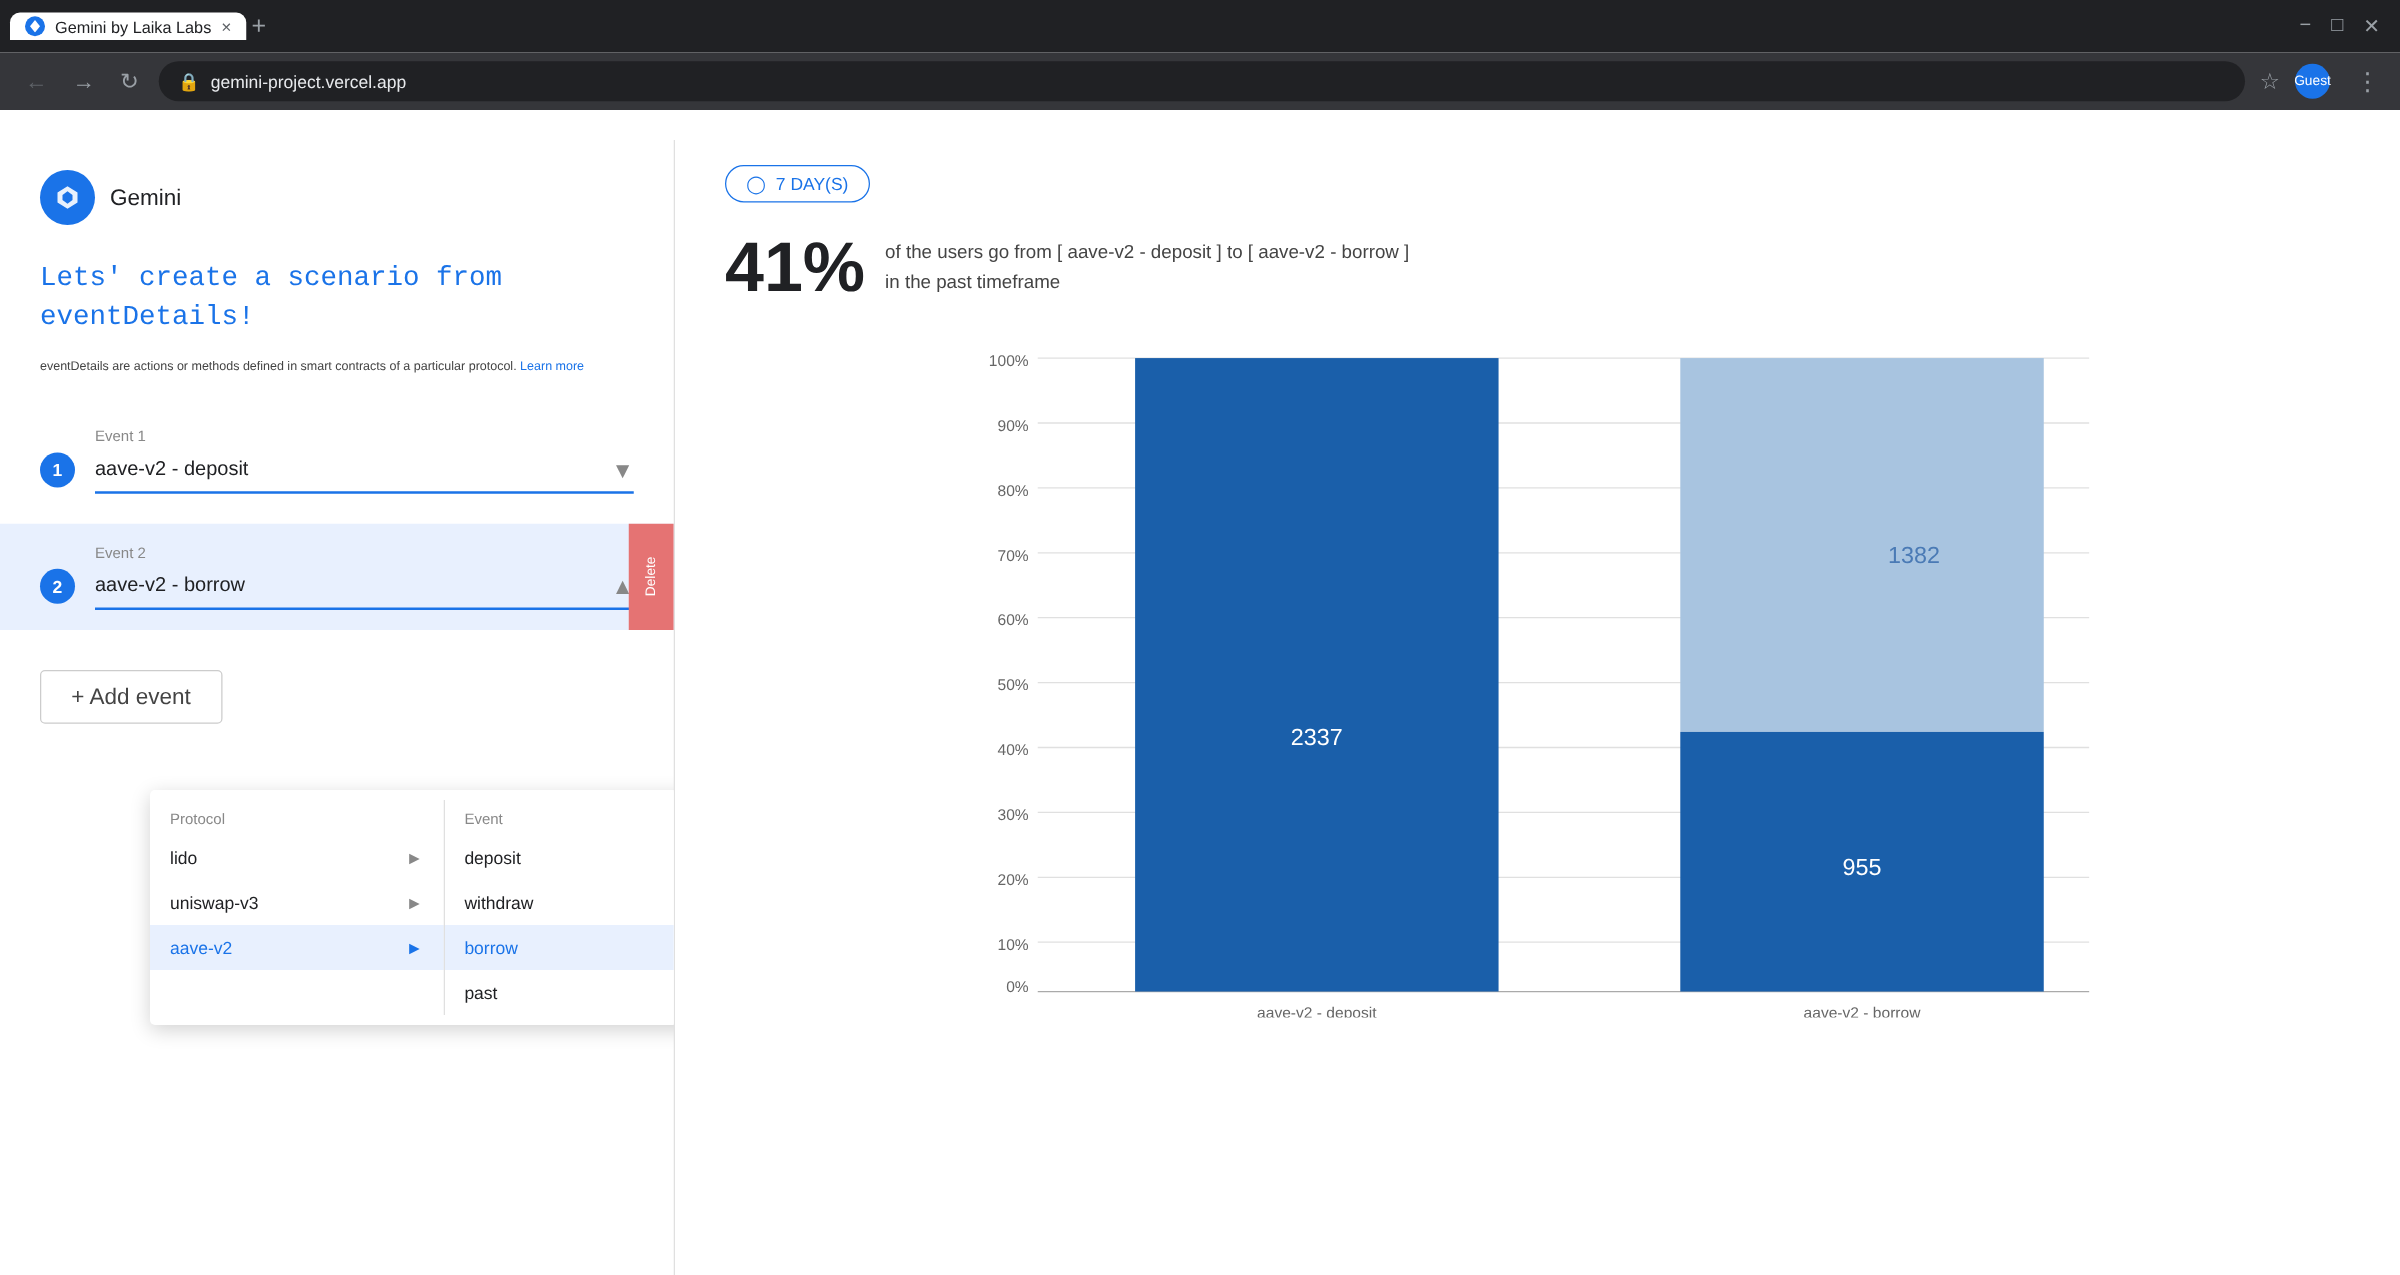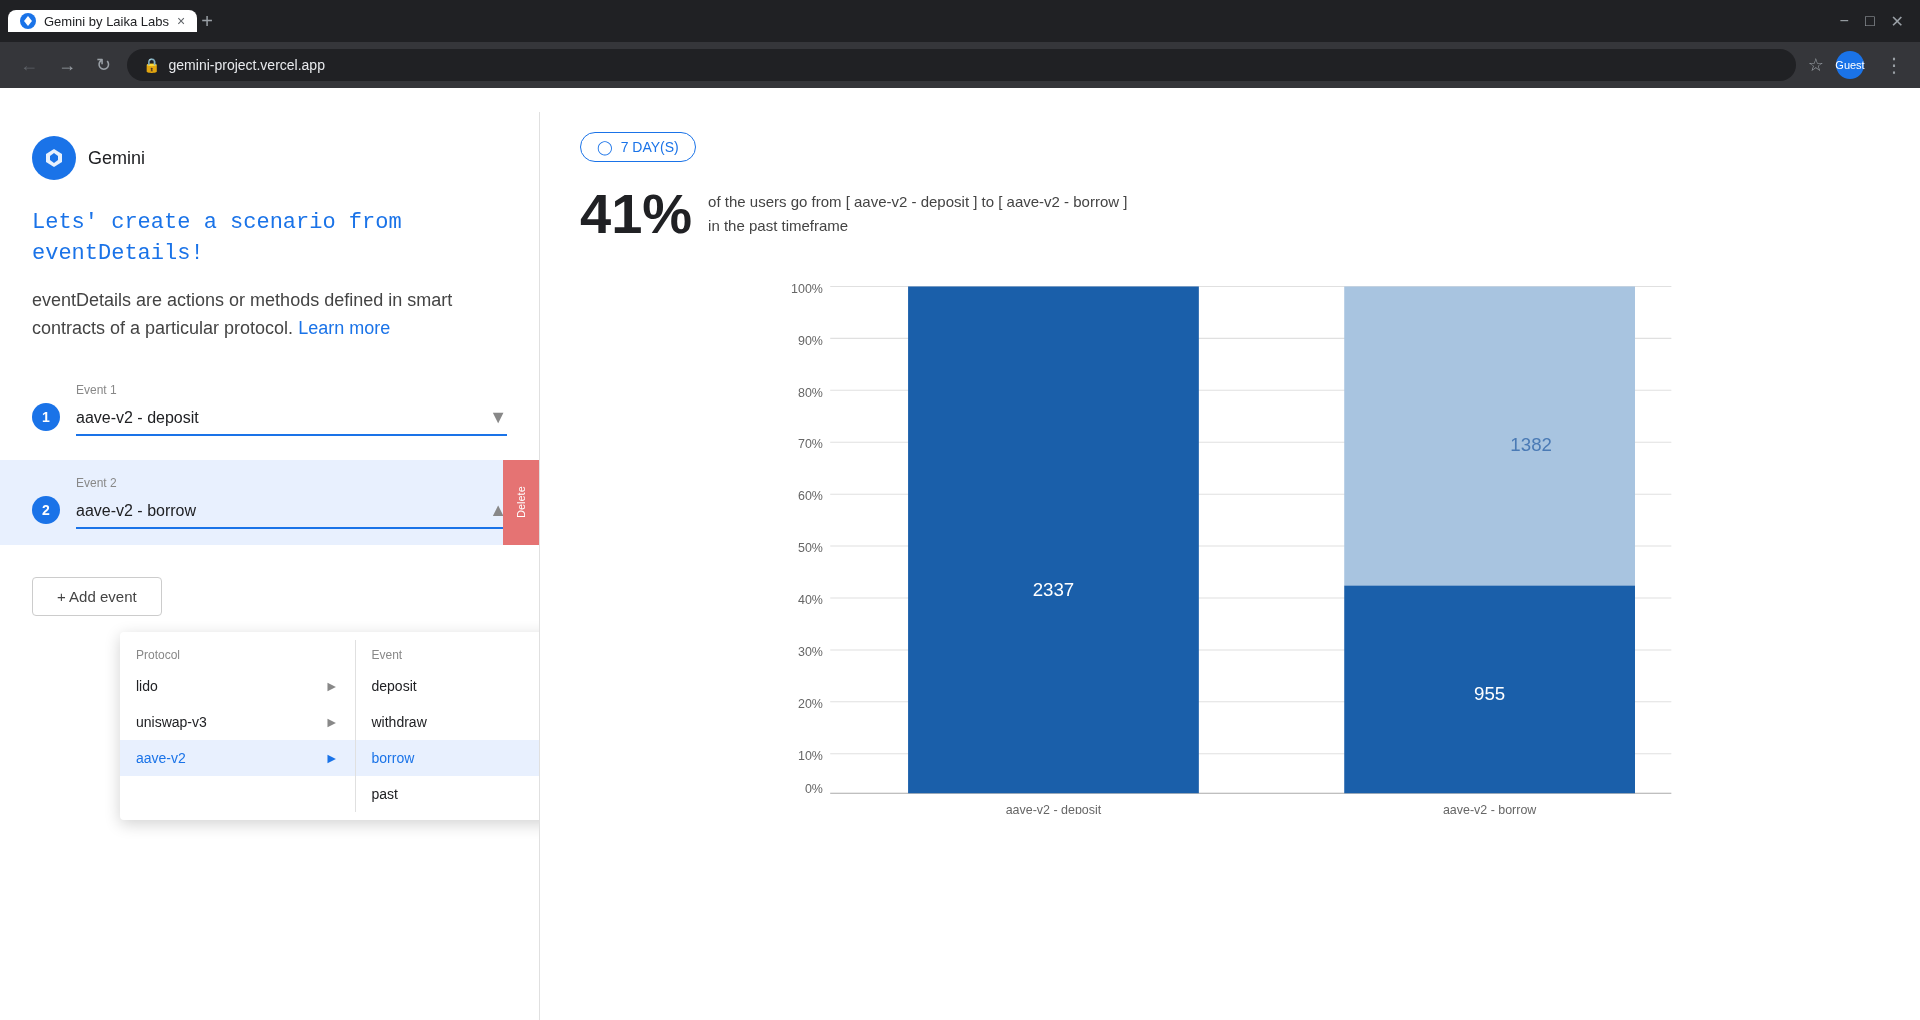--- a/index.html
+++ b/index.html
@@ -134,21 +134,21 @@
     }
     .sidebar-heading {
       font-family: Liberation Mono, monospace;
       font-size: 22px;
       color: #1a73e8;
       line-height: 1.4;
       margin-bottom: 16px;
       font-weight: normal;
     }
     .sidebar-desc {
-      font-size: 18px;
+      font-size: 10px;
       color: #444;
       line-height: 1.6;
       margin-bottom: 40px;
     }
     .sidebar-desc a {
       color: #1a73e8;
       text-decoration: none;
     }
 
     
@@ -316,21 +316,21 @@
     .chart-svg {
       width: 100%;
       height: 100%;
     }
 
     
     .add-event-btn {
       border: 1.5px solid #ccc;
       border-radius: 4px;
       padding: 10px 24px;
-      font-size: 15px;
+      font-size: 18px;
       color: #444;
       cursor: pointer;
       background: transparent;
       margin-top: 16px;
     }
   </style>
 </head>
 <body>
 
 <div class="browser-chrome">

